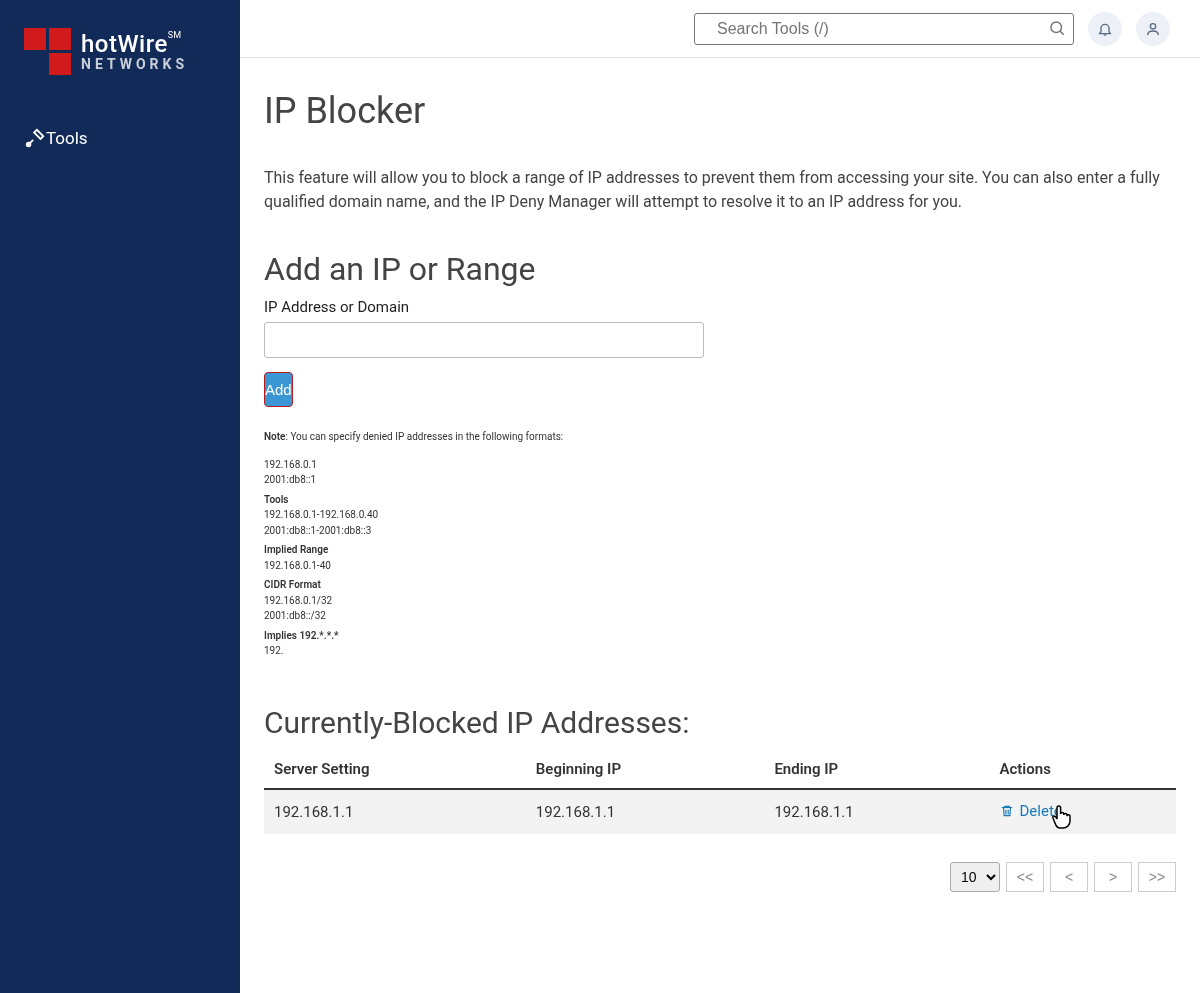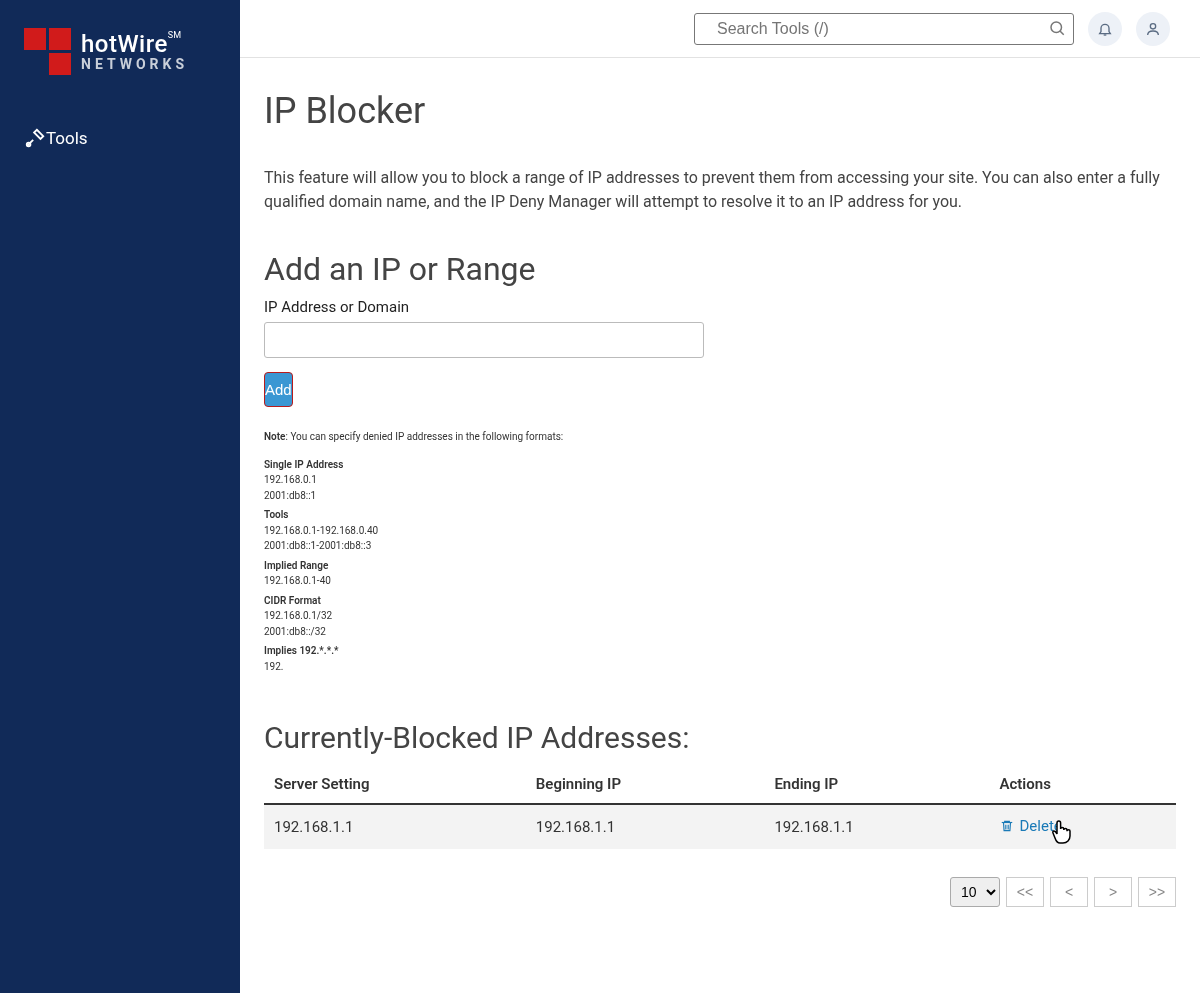--- a/index.html
+++ b/index.html
@@ -268,21 +268,20 @@
   <input class="ip-input" type="text" style="">
   <br>
   <button class="btn-primary">Add</button>
 
   <div class="note-block">
     <div>
       <strong>Note</strong><span>: You can specify denied IP addresses in the following formats:</span>
     </div>
     <div class="fmt-list" id="fmt-list">
         <div class="fmt-item">
-          <div class="hdr">Single IP Address</div>
           <div class="ex">192.168.0.1</div>
           <div class="ex">2001:db8::1</div>
         </div>
         <div class="fmt-item">
           <div class="hdr">Tools</div>
           <div class="ex">192.168.0.1-192.168.0.40</div>
           <div class="ex">2001:db8::1-2001:db8::3</div>
         </div>
         <div class="fmt-item">
           <div class="hdr">Implied Range</div>

